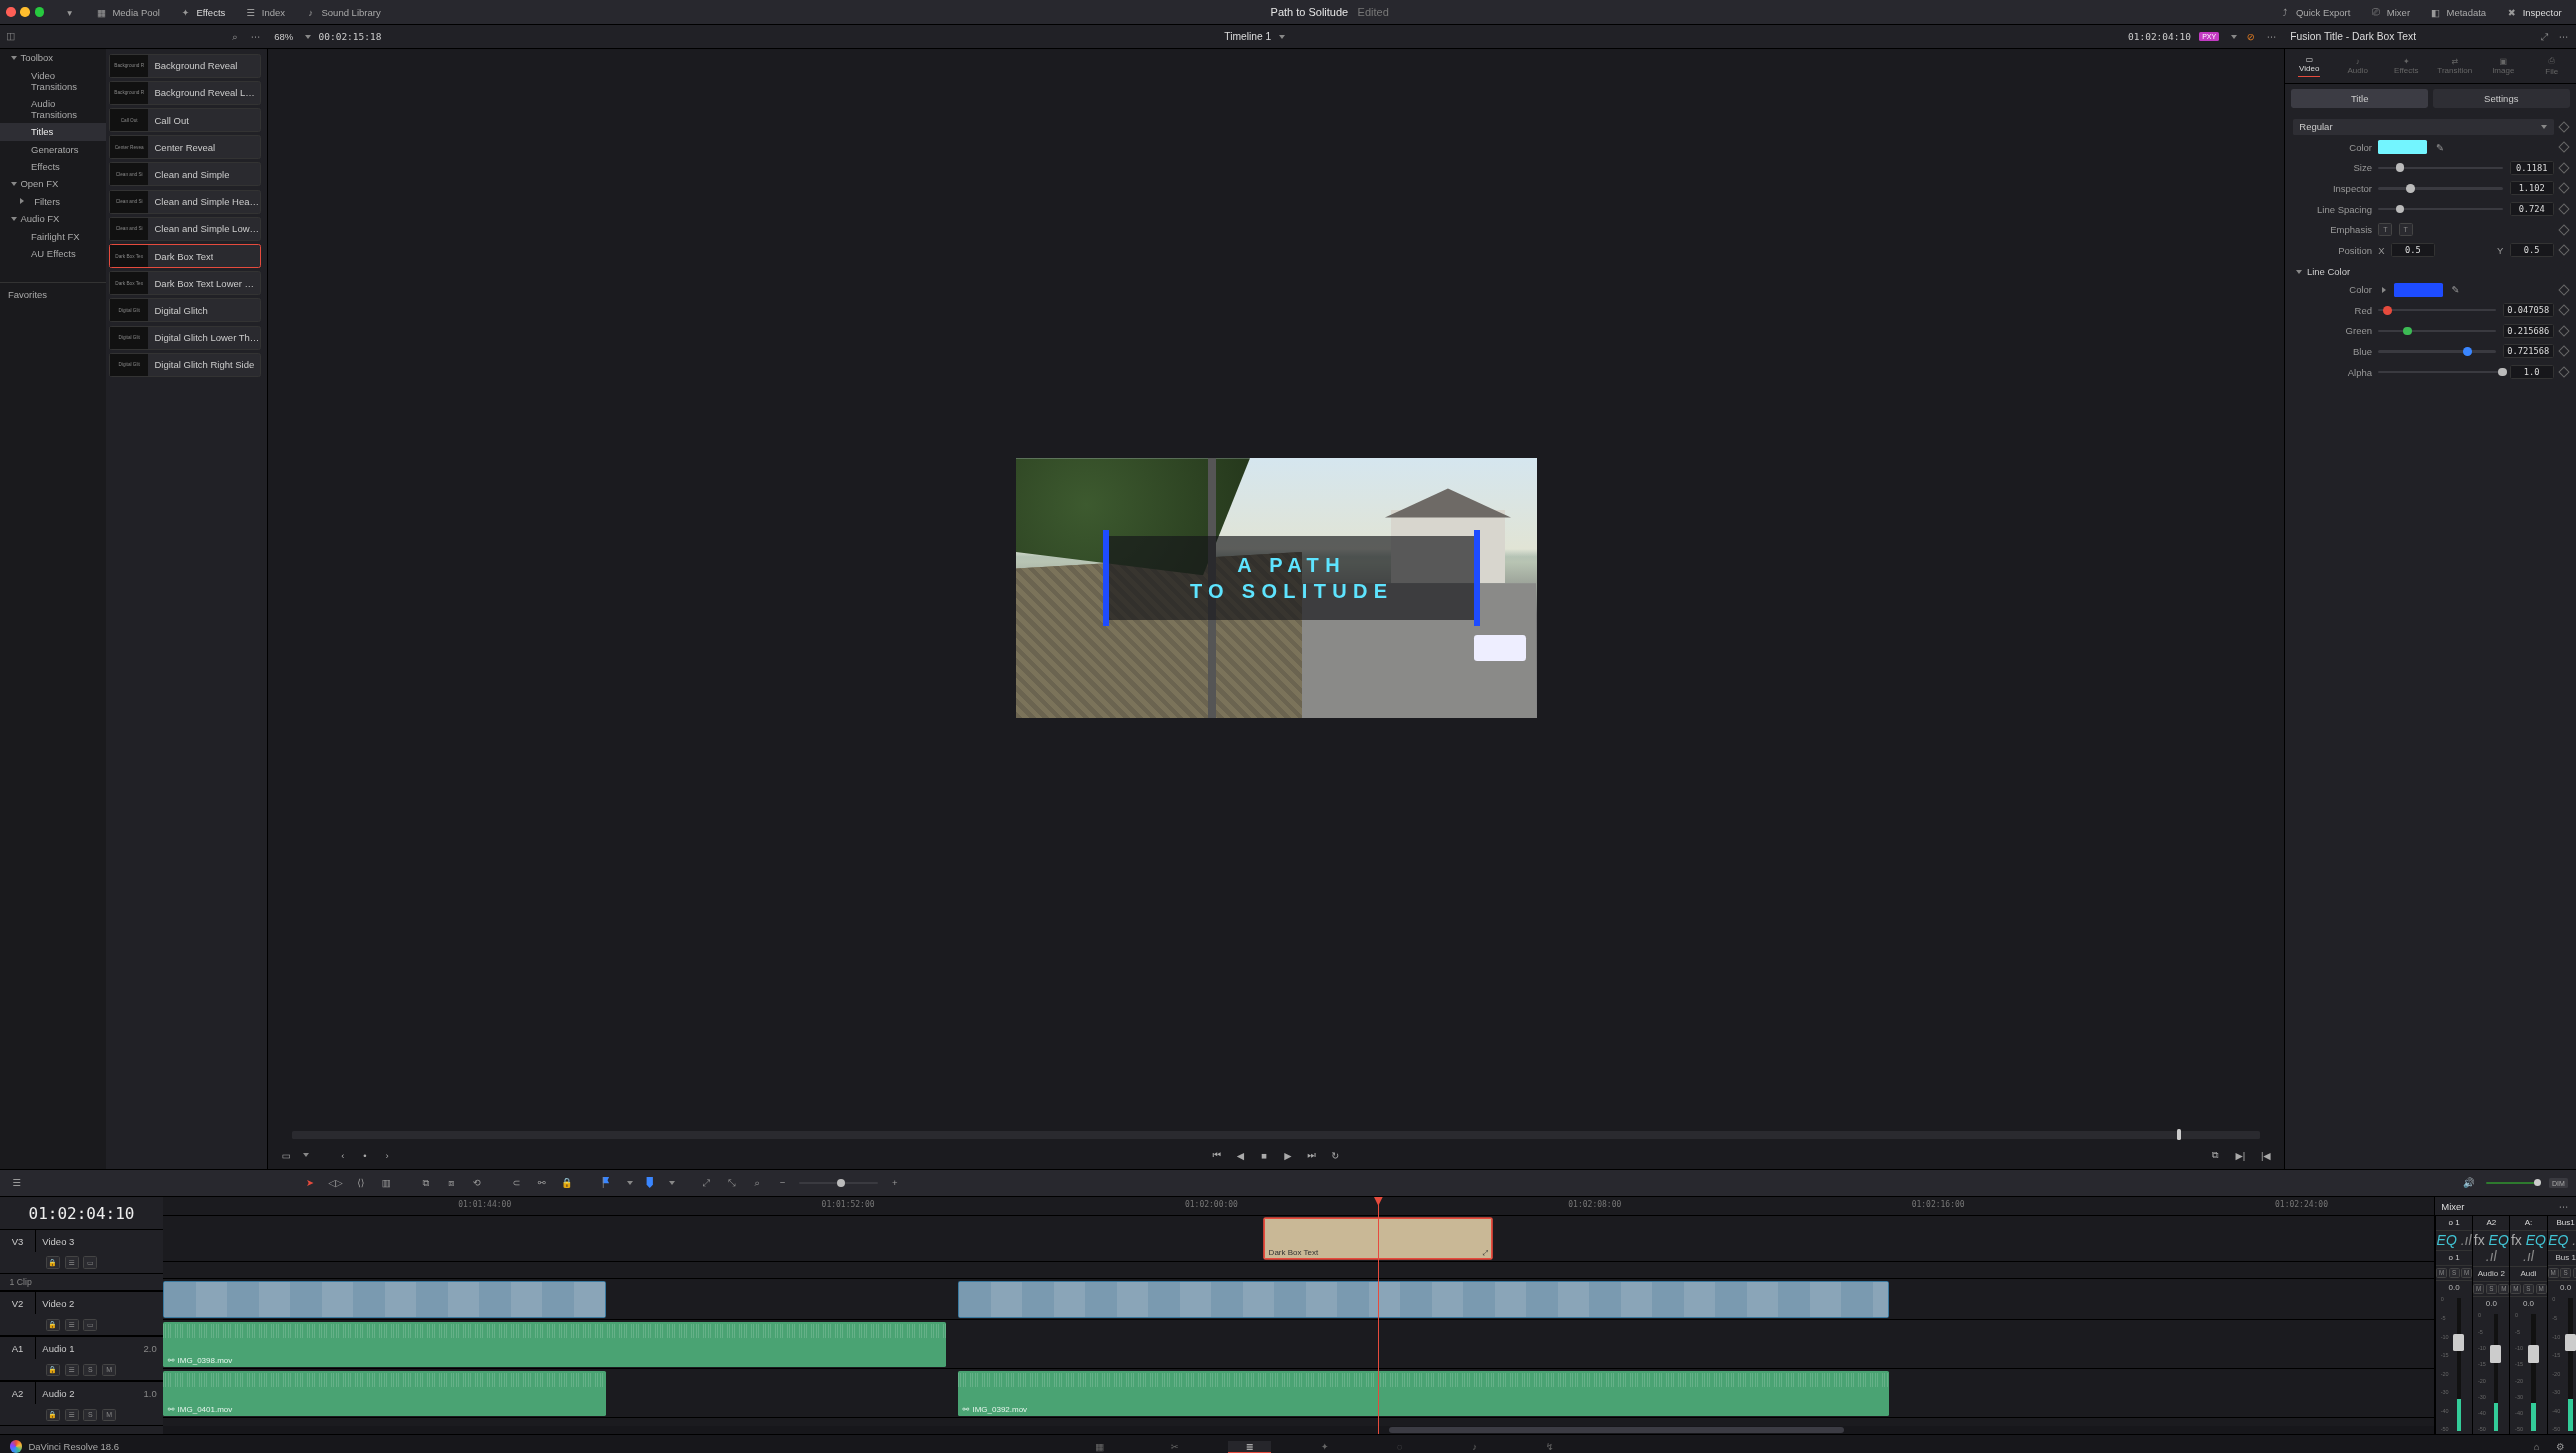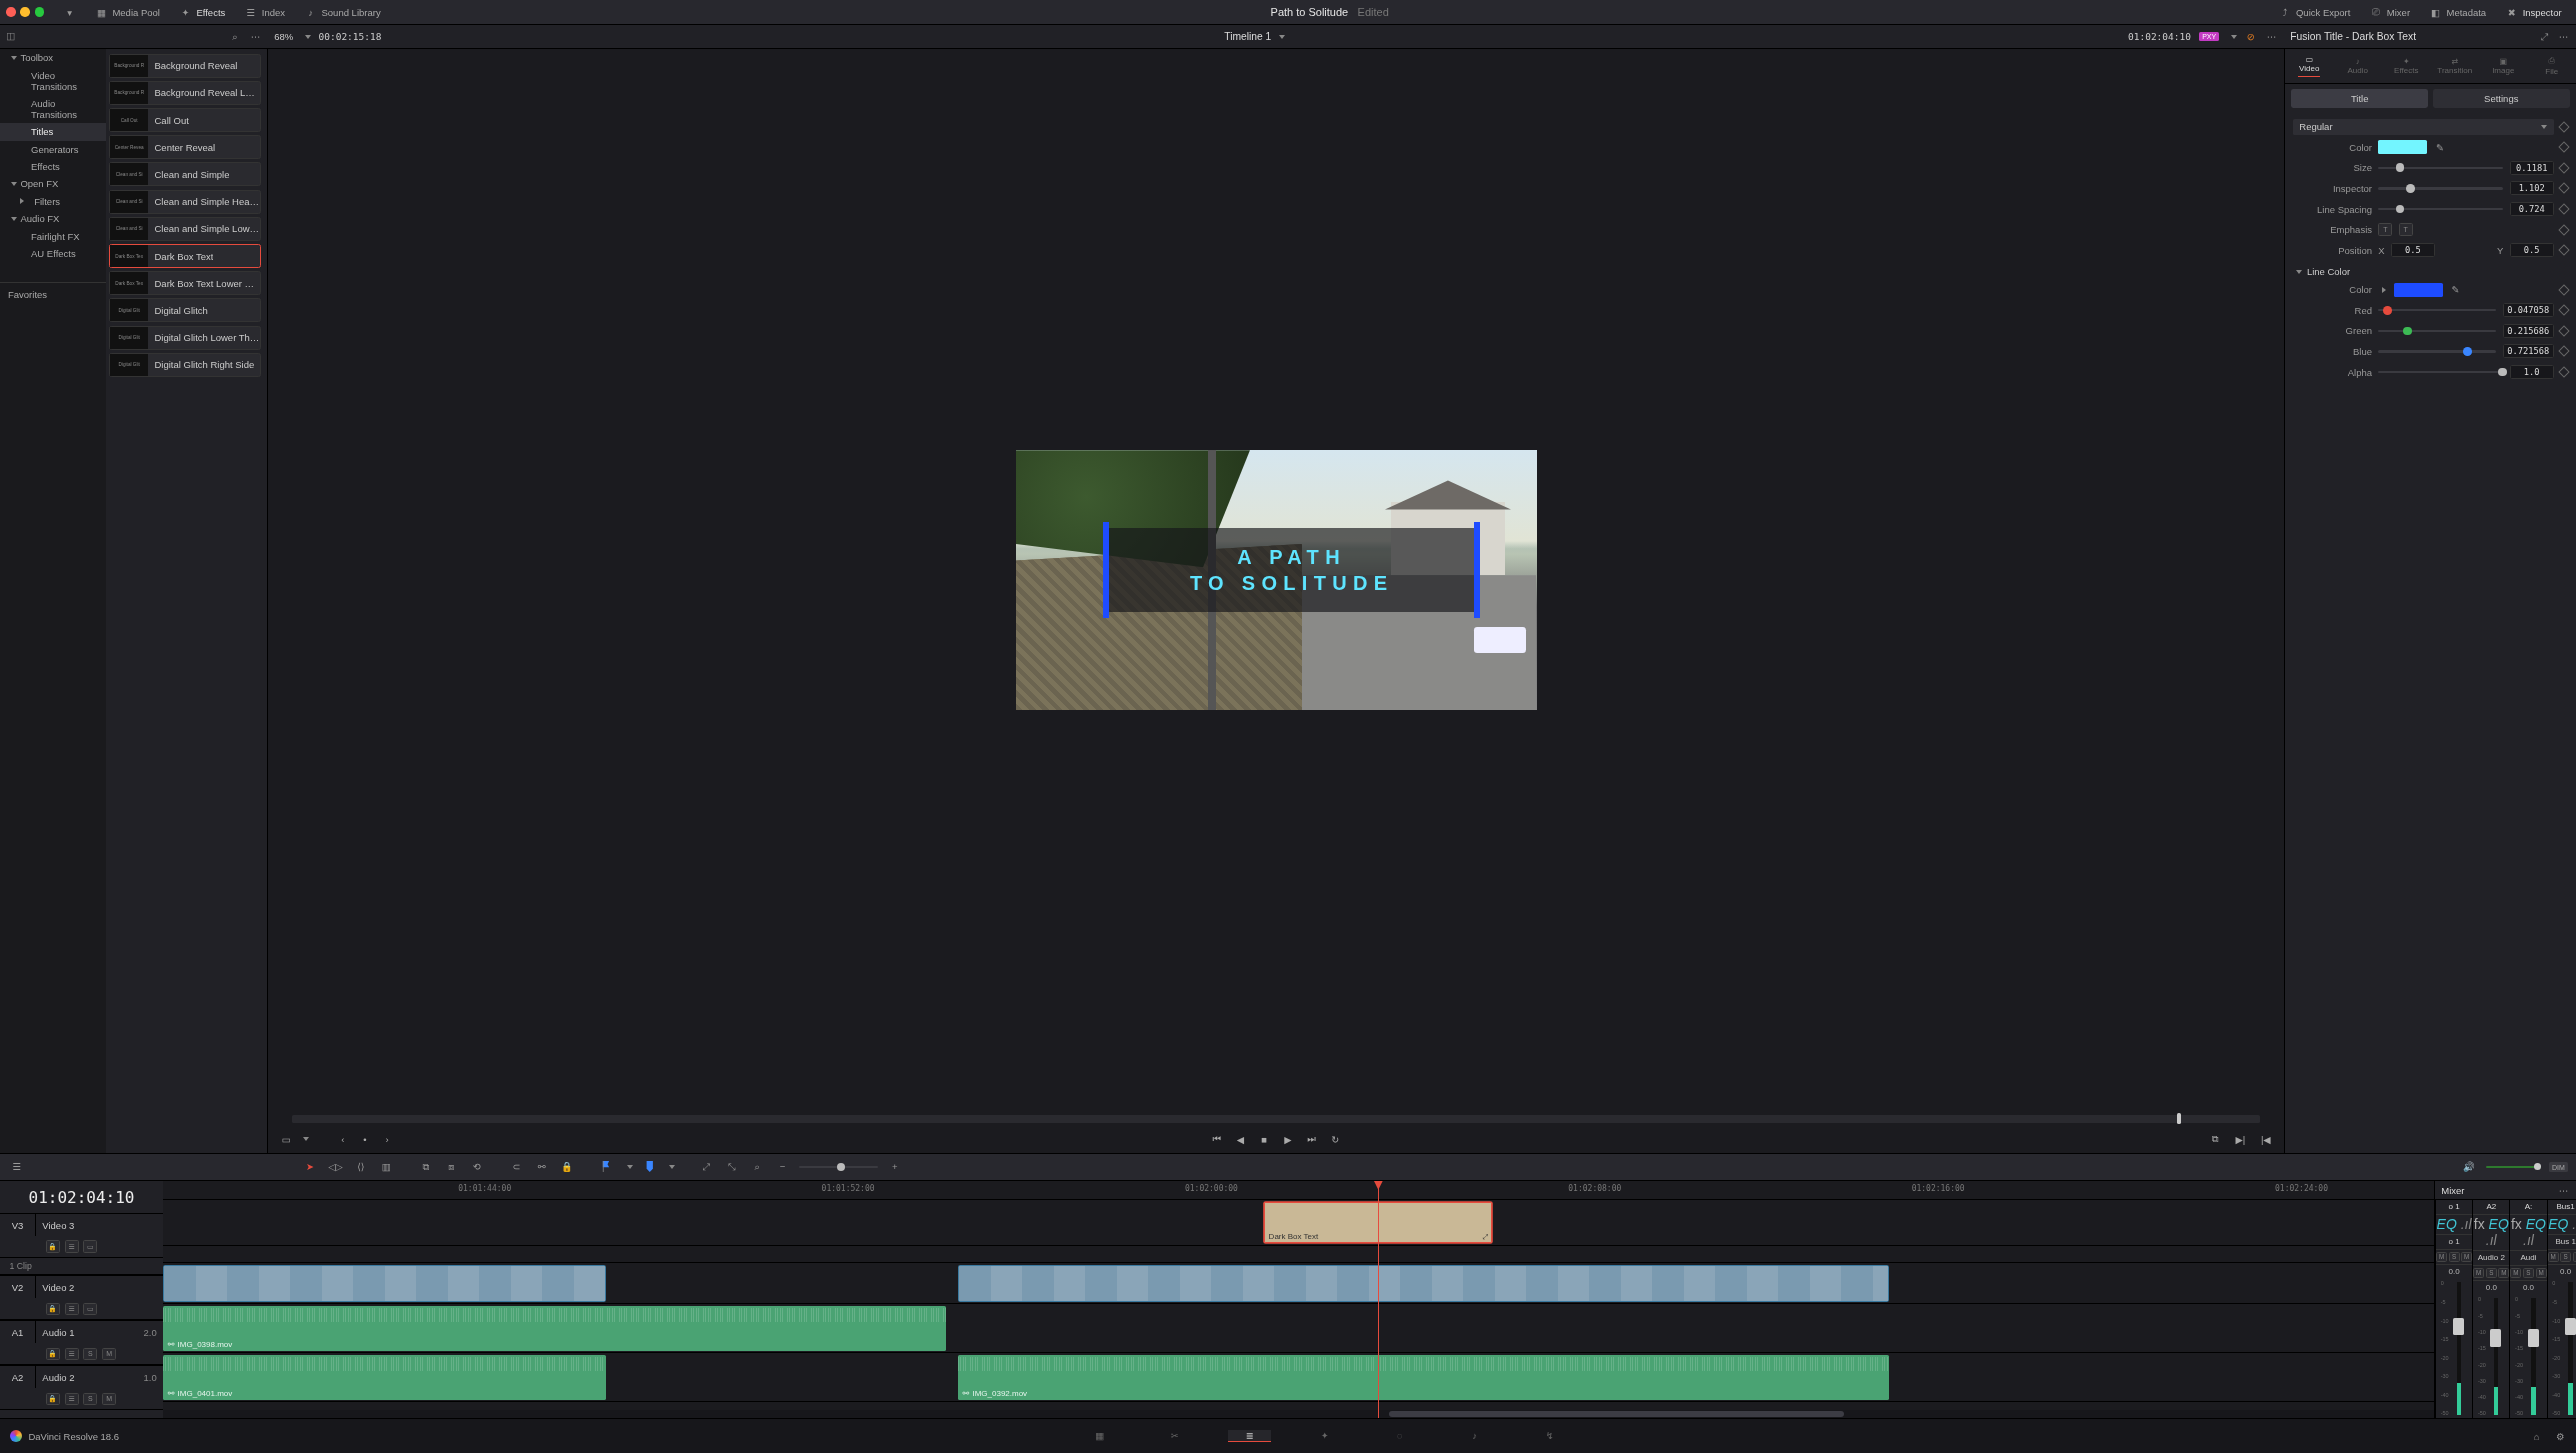--- a/index.html
+++ b/index.html
@@ -145,21 +145,21 @@
 .mx-sm{display:flex;gap:1.6px;padding:2.4px 0;border-bottom:0.8px solid #333;width:100%;justify-content:center;}
 .mx-sm span{width:11px;height:9.5px;background:#2a2a2f;border:0.8px solid #444;border-radius:1.6px;font-size:6.3px;display:flex;align-items:center;justify-content:center;color:#888;}
 .mx-db{color:#bbb;padding:2.4px 0;}
 .mx-fader{flex:1;position:relative;width:100%;}
 .mx-fader .scale{position:absolute;left:4.7px;top:1.6px;bottom:1.6px;width:12.6px;display:flex;flex-direction:column;justify-content:space-between;color:#666;font-size:5.5px;}
 .mx-fader .meter{position:absolute;right:11px;top:3.2px;bottom:3.2px;width:4.7px;background:#111;}
 .mx-fader .meter .lvl{position:absolute;bottom:0;left:0;right:0;height:24%;background:linear-gradient(#3c9,#3c9);}
 .mx-fader .knob{position:absolute;right:8px;top:28%;width:11px;height:17.4px;background:#ccc;border-radius:1.6px;}
 
 
-.bottombar{height:35px;background:#17171b;display:flex;align-items:center;border-top:0.8px solid #000;}
+.bottombar{height:19px;background:#17171b;display:flex;align-items:flex-end;border-top:0.8px solid #000;}
 .app-label{padding:0 9.5px;color:#aaa;display:flex;align-items:center;gap:6.3px;}
 .app-logo{width:12.6px;height:12.6px;background:conic-gradient(#e64b3d,#f7b733,#3cba92,#3a86ff,#8a3ffc,#e64b3d);border-radius:50%;}
 .pages{flex:1;display:flex;justify-content:center;gap:32px;}
 .page-ico{width:43px;height:100%;display:flex;align-items:center;justify-content:center;color:#666;cursor:pointer;}
 .page-ico.act{border-bottom:1.6px solid #e64b3d;color:#ccc;background:#26262b;}
 .br-icons{display:flex;gap:11px;padding:0 9.5px;color:#888;}
 
 svg{width:100%;height:100%;}
 </style>
 </head>

